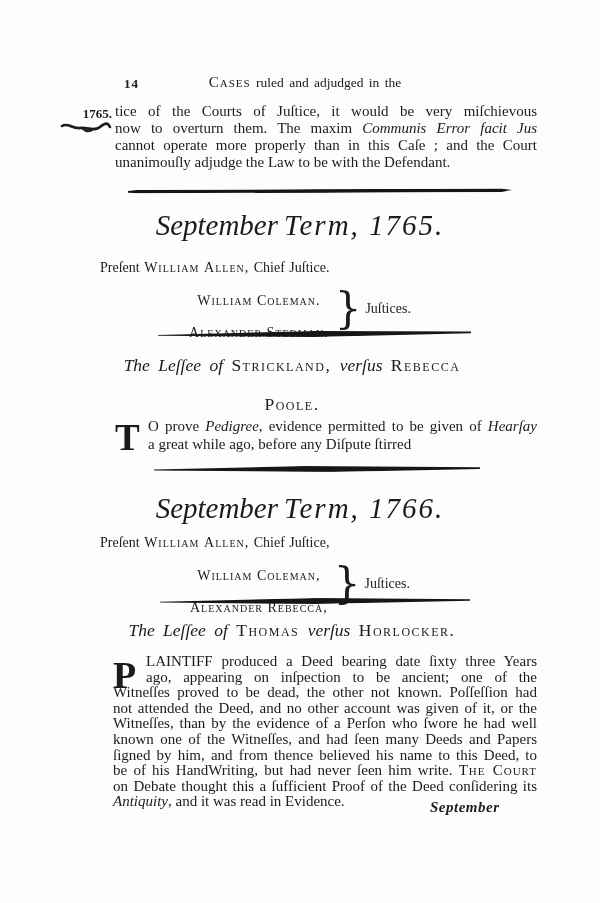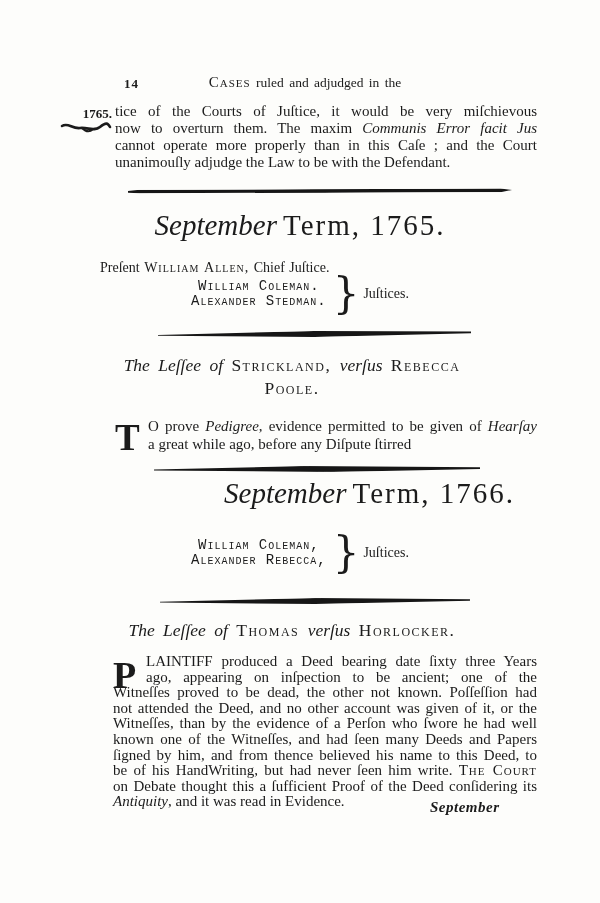--- a/index.html
+++ b/index.html
@@ -6,21 +6,21 @@
   body{
     width:600px;height:903px;
     background:#fdfdfb;
     font-family:"Liberation Serif","DejaVu Serif",serif;
     color:#1b1b1b;
     -webkit-font-smoothing:antialiased;
     overflow:hidden;
   }
   .page{position:relative;width:600px;height:903px;}
   .abs{position:absolute;}
-  .sc{font-variant:small-caps;letter-spacing:1px;}
+  .sc{font-variant:small-caps;letter-spacing:1px;margin-top:16px;}
   .it{font-style:italic;}
   .jline{text-align:justify;text-align-last:justify;}
   .lline{text-align:left;}
 
   .page-number{left:124px;top:76px;font-size:13px;font-weight:bold;letter-spacing:1px;}
   .running-header{left:90px;top:74px;width:430px;text-align:center;font-size:13.5px;word-spacing:2px;}
   .running-header .first{font-size:15px;}
 
   .margin-year{left:60px;top:106px;width:52px;text-align:right;font-size:13px;font-weight:bold;}
   .margin-flourish{left:60px;top:120px;}
@@ -33,31 +33,31 @@
          clip-path:polygon(0 30%,3% 0,97% 10%,100% 45%,97% 100%,3% 85%,0 70%);}
   .rule2{left:158px;top:331px;width:313px;height:6px;transform:rotate(-0.5deg);
          clip-path:polygon(0 42%,50% 0,100% 30%,100% 62%,50% 100%,0 58%);}
   .rule3{left:154px;top:466px;width:326px;height:6px;transform:rotate(-0.3deg);
          clip-path:polygon(0 45%,45% 0,100% 35%,100% 65%,55% 100%,0 60%);}
   .rule4{left:160px;top:598px;width:310px;height:6px;transform:rotate(-0.4deg);
          clip-path:polygon(0 45%,50% 0,100% 38%,100% 62%,50% 100%,0 58%);}
 
   .term-heading{left:85px;width:430px;text-align:center;font-size:29px;}
   .term-heading .it{margin-right:6px;}
-  .term-heading .roman{letter-spacing:2px;}
+  .term-heading .roman{letter-spacing:2px;font-style:italic;}
   .th1765{top:209px;}
-  .th1766{top:477px;text-align:right;}
+  .th1766{top:492px;}
 
   .justices{left:100px;width:400px;font-size:14px;}
   .j1765{top:260px;}
   .j1766{top:535px;}
   .j-line1{line-height:16px;word-spacing:1px;}
   .j-row{display:flex;align-items:center;justify-content:center;margin-top:1px;}
   .j-names{text-align:center;}
-  .j-names div{line-height:15.5px;font-family:Liberation Mono, monospace;}
+  .j-names div{line-height:15.5px;}
   .j-brace{font-size:42px;font-weight:400;line-height:34px;margin:0 4px 0 6px;
            font-family:"DejaVu Serif","Liberation Serif",serif;}
   .j-label{font-size:14px;}
 
   .case-title{left:80px;width:424px;text-align:center;font-size:17.5px;word-spacing:4px;}
   .ct-strickland{top:354px;line-height:23px;}
   .ct-horlocker{top:620px;}
   .case-title .sc{letter-spacing:1.5px;}
 
   .case-body{font-size:15px;}
@@ -122,20 +122,21 @@
     <span class="dropcap dc-t">T</span>
     <div class="ind jline"><span>O prove </span><span class="it">Pedigree</span><span>, evidence permitted to be given of </span><span class="it">Hearſay</span></div>
     <div class="ind lline">a great while ago, before any Diſpute ſtirred</div>
   </div>
 
   <div class="abs rule rule3"></div>
 
   <div class="abs term-heading th1766"><span class="it">September</span><span class="roman">Term, 1766.</span></div>
 
   <div class="abs justices j1766">
+    <div class="j-line1"><span>Preſent </span><span class="sc">William Allen,</span><span> Chief Juſtice,</span></div>
     <div class="j-row">
       <div class="j-names">
         <div class="sc">William Coleman,</div>
         <div class="sc">Alexander Rebecca,</div>
       </div>
       <div class="j-brace">}</div>
       <div class="j-label">Juſtices.</div>
     </div>
   </div>
 

